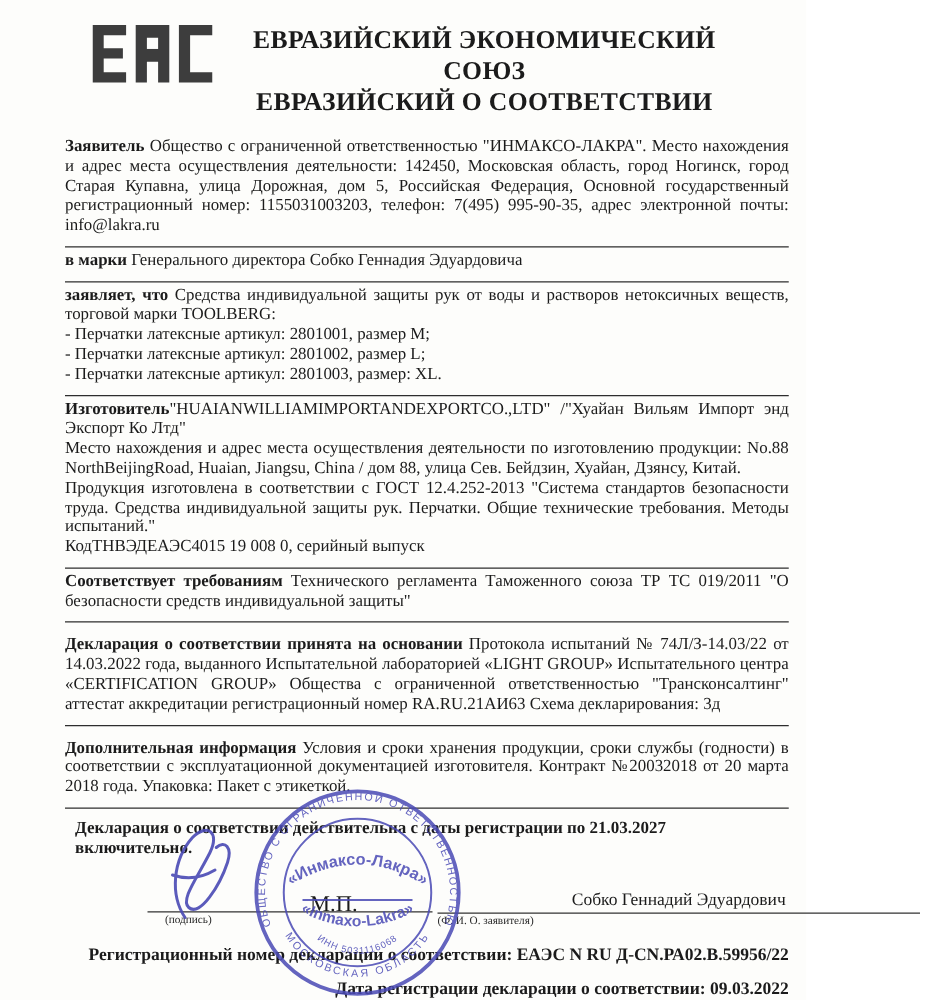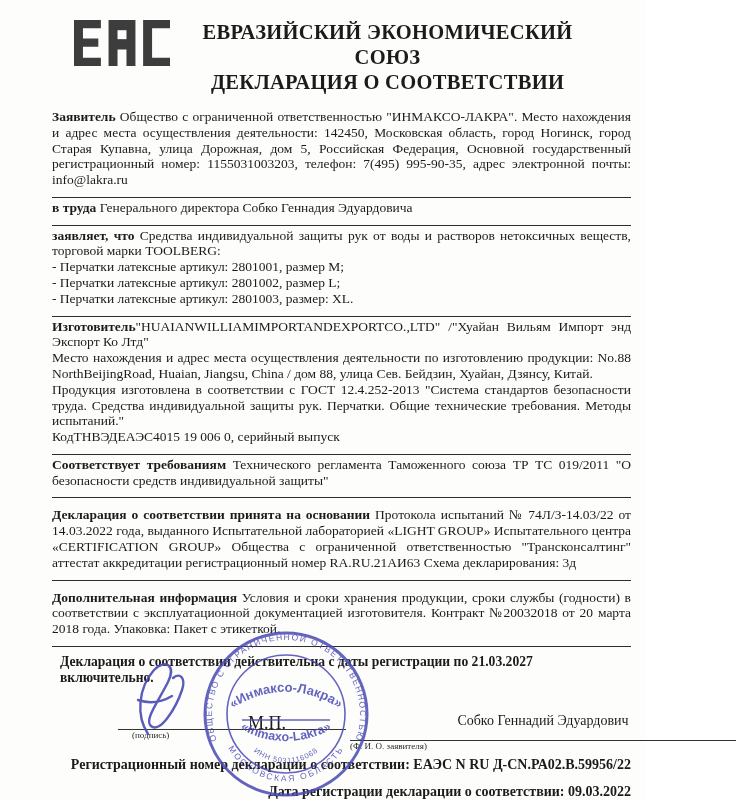--- a/index.html
+++ b/index.html
@@ -26,21 +26,21 @@
 
   .validity { font-weight:bold; font-size:13.6px; margin:7px 8px 2px; line-height:1.15; }
 
   .bottom { position:relative; }
   .sig-row { position:relative; height:60px; }
   .sig-left  { position:absolute; left:66px;  width:228px; top:0; }
   .sig-left .line  { height:42px; border-bottom:1.2px solid #333; }
   .sig-right { position:absolute; left:298px; width:386px; top:0; }
   .sig-right .line { height:42px; border-bottom:1.2px solid #333;
                      display:flex; align-items:flex-end; justify-content:center;
-                     font-size:14px; padding-bottom:11px; }
+                     font-size:14px; padding-bottom:1px; }
   .caption { font-size:9px; color:#2a2a2a; }
   .cap-left { padding-left:14px; }
   .cap-center { }
   .mp { position:absolute; left:196px; top:26px; font-size:18px; z-index:1; }
 
   .stamp { position:absolute; left:150px; top:-24px; width:168px; height:168px;
            z-index:3; opacity:0.85; pointer-events:none; }
   .autograph { position:absolute; left:64px; top:2px; width:104px; height:86px;
                z-index:4; opacity:0.9; pointer-events:none; }
 
@@ -59,46 +59,46 @@
         <g fill="#3d3d3d">
           <path d="M0,0 H42 V13 H14 V29 H38 V42 H14 V59 H42 V72 H0 Z"></path>
           <path d="M54,72 V0 H96 V72 H82 V46 H68 V72 Z"></path>
           <rect x="68" y="16" width="14" height="14" fill="#fdfdfb"></rect>
           <path d="M108,0 H150 V13 H122 V59 H150 V72 H108 Z"></path>
         </g>
       </svg>
     </div>
     <div class="titles">
       <div class="title-line">ЕВРАЗИЙСКИЙ ЭКОНОМИЧЕСКИЙ СОЮЗ</div>
-      <div class="title-line">ДЕКЛАРАЦИЯ О СООТВЕТСТВИИ</div>
+      <div class="title-line">ЕВРАЗИЙСКИЙ О СООТВЕТСТВИИ</div>
     </div>
   </header>
 
   <main>
 
     <section class="sec ruled">
       <p class="just"><span class="lbl">Заявитель</span> <span>Общество с ограниченной ответственностью "ИНМАКСО-ЛАКРА". Место нахождения и адрес места осуществления деятельности: 142450, Московская область, город Ногинск, город Старая Купавна, улица Дорожная, дом 5, Российская Федерация, Основной государственный регистрационный номер: 1155031003203, телефон: 7(495) 995-90-35, адрес электронной почты: info@lakra.ru</span></p>
     </section>
 
     <section class="sec ruled">
-      <p><span class="lbl">в труда</span> <span>Генерального директора Собко Геннадия Эдуардовича</span></p>
+      <p><span class="lbl">в марки</span> <span>Генерального директора Собко Геннадия Эдуардовича</span></p>
     </section>
 
     <section class="sec ruled">
       <p class="just"><span class="lbl">заявляет, что</span> <span>Средства индивидуальной защиты рук от воды и растворов нетоксичных веществ, торговой марки TOOLBERG:</span></p>
       <p>- Перчатки латексные артикул: 2801001, размер M;</p>
       <p>- Перчатки латексные артикул: 2801002, размер L;</p>
       <p>- Перчатки латексные артикул: 2801003, размер: XL.</p>
     </section>
 
     <section class="sec ruled">
       <p class="just"><span class="lbl">Изготовитель</span><span>"HUAIANWILLIAMIMPORTANDEXPORTCO.,LTD" /"Хуайан Вильям Импорт энд Экспорт Ко Лтд"</span></p>
       <p class="just">Место нахождения и адрес места осуществления деятельности по изготовлению продукции: No.88 NorthBeijingRoad, Huaian, Jiangsu, China / дом 88, улица Сев. Бейдзин, Хуайан, Дзянсу, Китай.</p>
       <p class="just">Продукция изготовлена в соответствии с ГОСТ 12.4.252-2013 "Система стандартов безопасности труда. Средства индивидуальной защиты рук. Перчатки. Общие технические требования. Методы испытаний."</p>
-      <p>КодТНВЭДЕАЭС4015 19 006 0, серийный выпуск</p>
+      <p>КодТНВЭДЕАЭС4015 19 008 0, серийный выпуск</p>
     </section>
 
     <section class="sec ruled">
       <p class="just"><span class="lbl">Соответствует требованиям</span> <span>Технического регламента Таможенного союза ТР ТС 019/2011 "О безопасности средств индивидуальной защиты"</span></p>
     </section>
 
     <section class="sec ruled gap-top">
       <p class="just"><span class="lbl">Декларация о соответствии принята на основании</span> <span>Протокола испытаний № 74Л/З-14.03/22 от 14.03.2022 года, выданного Испытательной лабораторией «LIGHT GROUP» Испытательного центра «CERTIFICATION GROUP» Общества с ограниченной ответственностью "Трансконсалтинг" аттестат аккредитации регистрационный номер RA.RU.21АИ63 Схема декларирования: 3д</span></p>
     </section>
 

